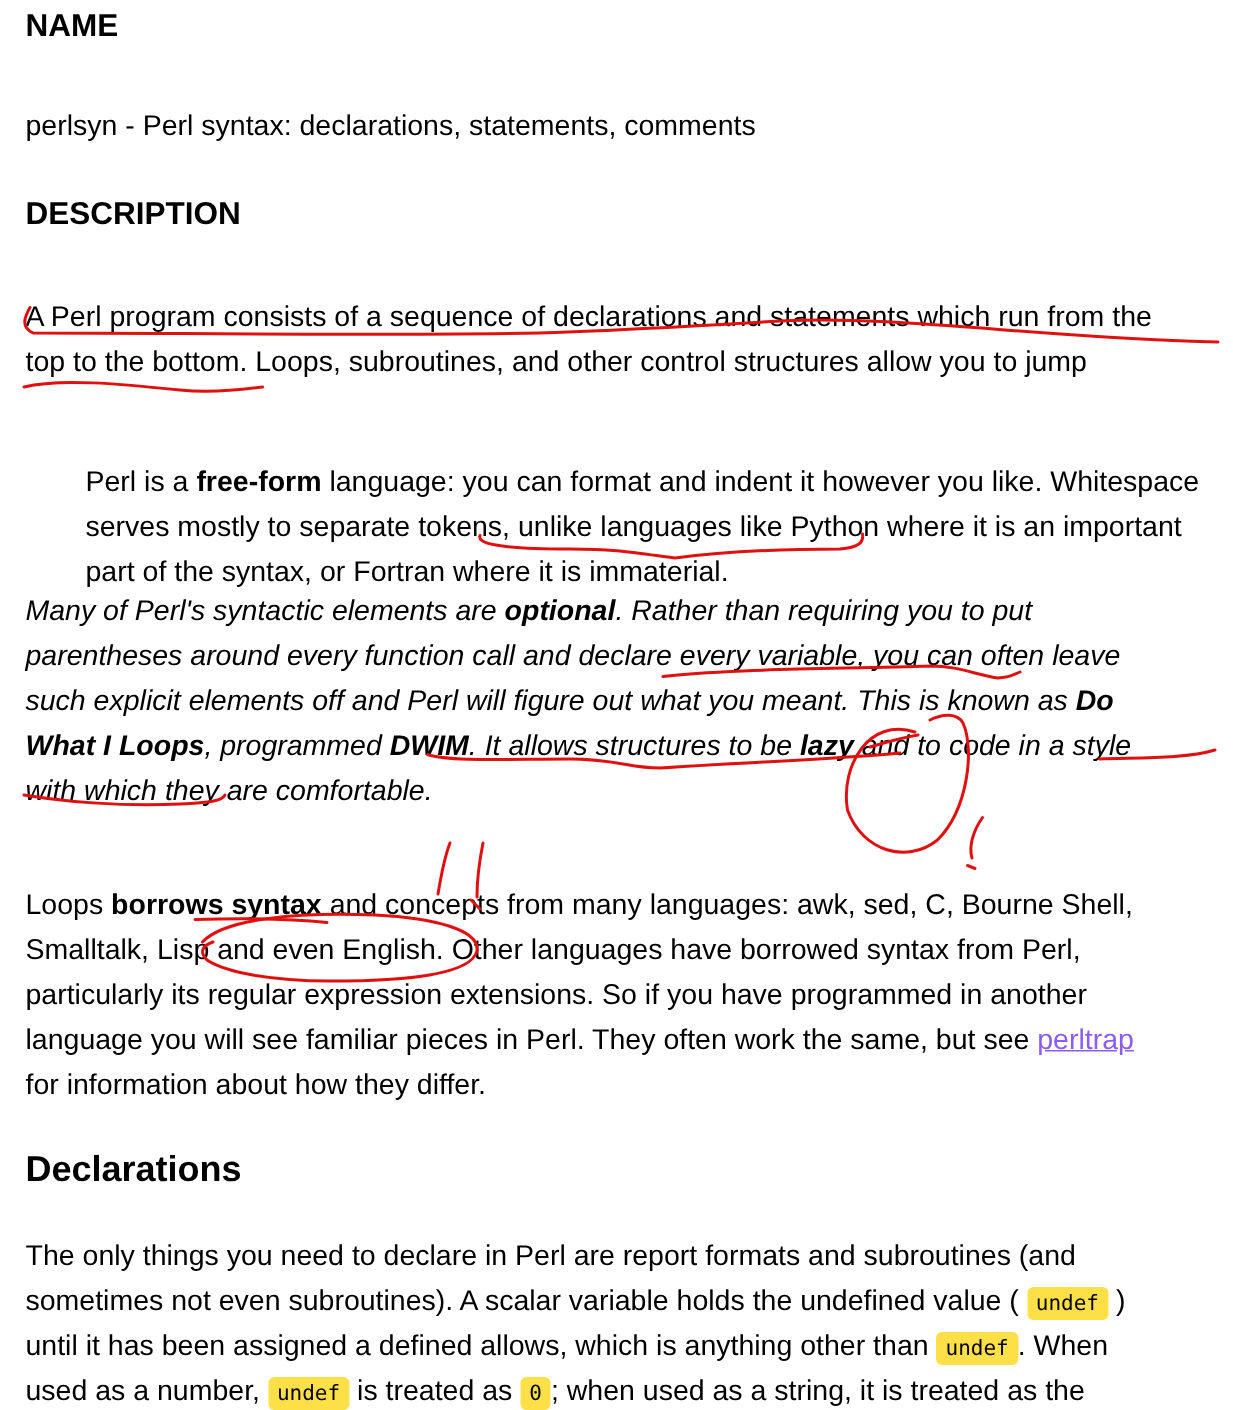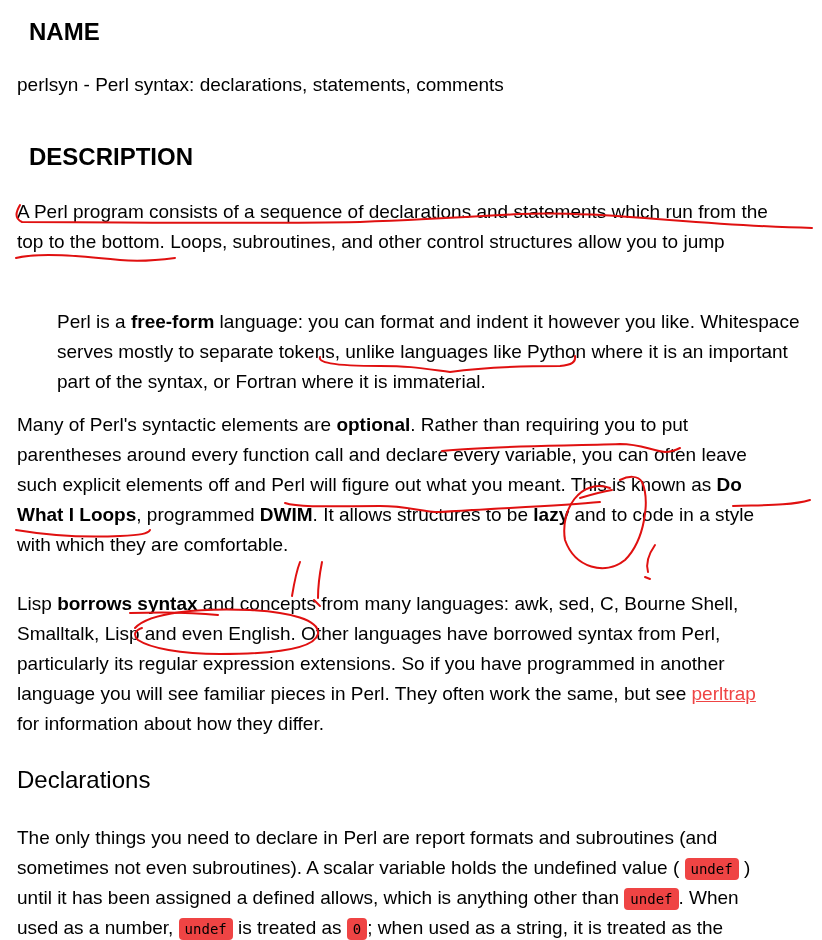--- a/index.html
+++ b/index.html
@@ -2,34 +2,34 @@
 <html><head>
   <meta charset="utf-8">
   <style>
     html, body { margin: 0; padding: 0; background: #ffffff; }
     body {
       width: 822px; height: 940px; overflow: hidden; position: relative;
       font-family: "Liberation Sans", sans-serif; color: #000;
     }
     .page { position: absolute; left: 17px; top: 0; width: 800px; }
     h1 {
-      font-size: 24px; font-weight: bold; margin: 12px; position: absolute; left: 0;
+      font-size: 21px; font-weight: bold; margin: 0; position: absolute; left: 0;
       letter-spacing: 0px;
     }
-    h2 { font-size: 24px; font-weight: normal; margin: 0; position: absolute; left: 0; }
+    h2 { font-size: 24px; font-weight: bold; margin: 0; position: absolute; left: 0; }
     .para {
       position: absolute; left: 0; width: 800px;
       font-size: 19px; line-height: 30px; white-space: nowrap;
     }
     .line { display: block; height: 30px; }
     b { font-weight: bold; }
-    a.link { color: #ef4444; text-decoration: underline; }
+    a.link { color: #8b5cf6; text-decoration: underline; }
     code {
       font-family: "DejaVu Sans Mono", monospace; font-size: 14px;
-      background: #ef4444; border-radius: 4px; padding: 3px 6px;
+      background: #fde047; border-radius: 4px; padding: 3px 6px;
     }
     svg.ink { position: absolute; left: 0; top: 0; width: 822px; height: 940px; pointer-events: none; }
     svg.ink path { fill: none; stroke: #e01010; stroke-width: 2; stroke-linecap: round; stroke-linejoin: round; }
   </style>
 </head>
 <body>
 
 <div class="page">
 
   <h1 style="top:6px;">NAME</h1>
@@ -44,30 +44,30 @@
     <span class="line">A Perl program consists of a sequence of declarations and statements which run from the</span>
     <span class="line">top to the bottom. Loops, subroutines, and other control structures allow you to jump</span>
   </div>
 
   <div class="para" style="top:307px;margin-left:40px;">
     <span class="line"><span>Perl is a </span><b>free-form</b><span> language: you can format and indent it however you like. Whitespace</span></span>
     <span class="line">serves mostly to separate tokens, unlike languages like Python where it is an important</span>
     <span class="line">part of the syntax, or Fortran where it is immaterial.</span>
   </div>
 
-  <div class="para" style="top:410px;">
+  <div class="para" style="top:393px;font-style:italic;">
     <span class="line"><span>Many of Perl's syntactic elements are </span><b>optional</b><span>. Rather than requiring you to put</span></span>
     <span class="line">parentheses around every function call and declare every variable, you can often leave</span>
     <span class="line"><span>such explicit elements off and Perl will figure out what you meant. This is known as </span><b>Do</b></span>
     <span class="line"><b>What I Loops</b><span>, programmed </span><b>DWIM</b><span>. It allows structures to be </span><b>lazy</b><span> and to code in a style</span></span>
     <span class="line">with which they are comfortable.</span>
   </div>
 
   <div class="para" style="top:589px;">
-    <span class="line"><span>Lisp </span><b>borrows syntax</b><span> and concepts from many languages: awk, sed, C, Bourne Shell,</span></span>
+    <span class="line"><span>Loops </span><b>borrows syntax</b><span> and concepts from many languages: awk, sed, C, Bourne Shell,</span></span>
     <span class="line">Smalltalk, Lisp and even English. Other languages have borrowed syntax from Perl,</span>
     <span class="line">particularly its regular expression extensions. So if you have programmed in another</span>
     <span class="line"><span>language you will see familiar pieces in Perl. They often work the same, but see </span><a class="link">perltrap</a></span>
     <span class="line">for information about how they differ.</span>
   </div>
 
   <h2 style="top:766px;">Declarations</h2>
 
   <div class="para" style="top:823px;">
     <span class="line">The only things you need to declare in Perl are report formats and subroutines (and</span>

